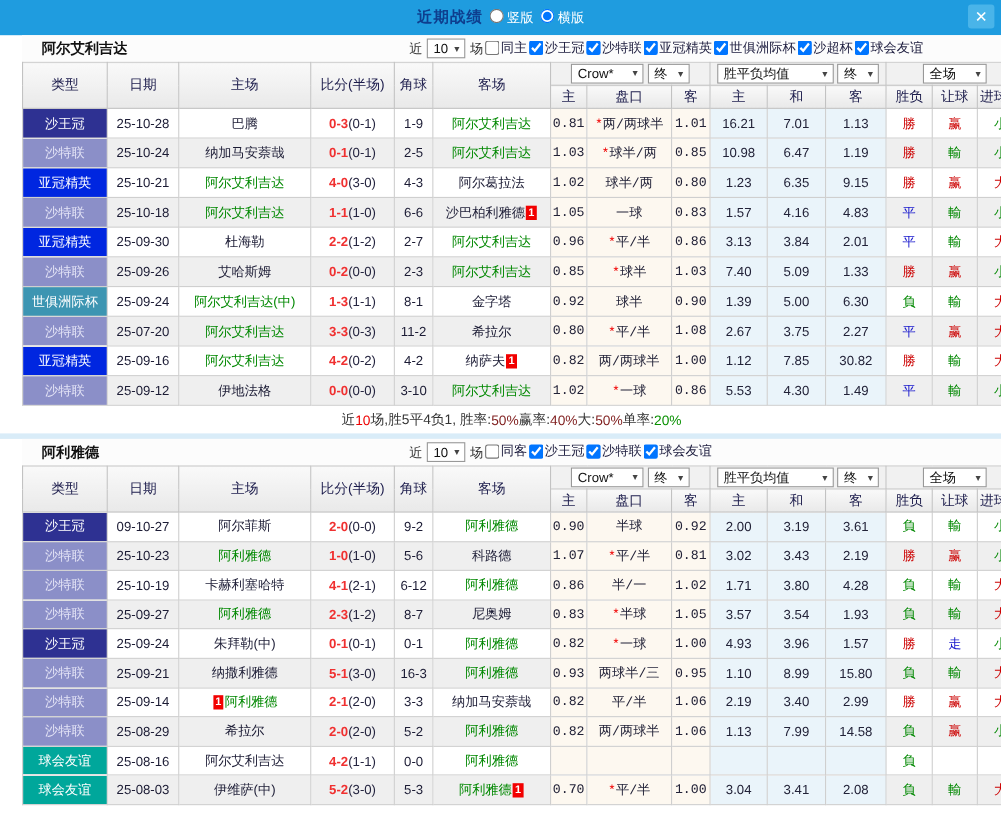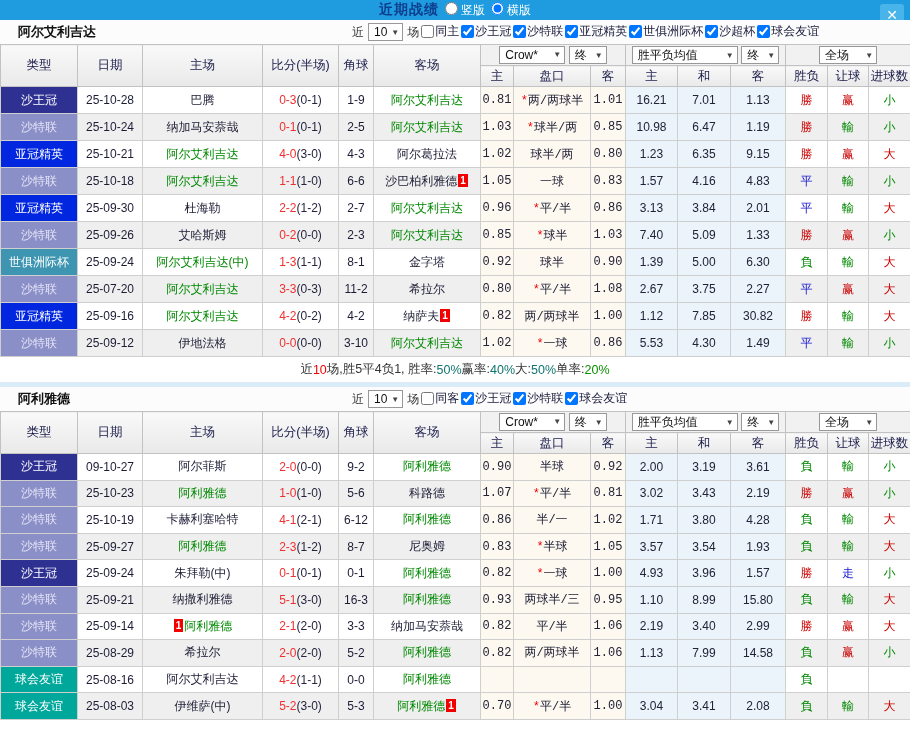--- a/index.html
+++ b/index.html
@@ -1,27 +1,27 @@
 <!DOCTYPE html>
 <html><head>
 <meta charset="utf-8">
 <style>
   html,body{margin:0;padding:0;background:#fff;}
   body{font-family:"Liberation Sans","DejaVu Sans",sans-serif;}
   #panel{width:910px;height:750px;overflow:hidden;background:#fff;position:relative;font-size:12px;color:#1c1c35;}
 
   
-  .topbar{height:20px;background:#1f9cdf;display:flex;align-items:center;justify-content:center;position:relative;}
+  .topbar{height:32px;background:#1f9cdf;display:flex;align-items:center;justify-content:center;position:relative;}
   .topbar .title{color:#0e3e8e;font-weight:bold;font-size:14px;letter-spacing:1px;}
   .topbar label{color:#fff;font-size:12px;display:inline-flex;align-items:flex-start;margin-left:6px;cursor:pointer;}
   .topbar input{margin:0 3px 0 0;}
   .closebox{position:absolute;right:6px;top:4px;width:24px;height:22px;background:#49b4e9;border-radius:3px;color:#fff;font-weight:bold;font-size:14px;text-align:center;line-height:22px;cursor:pointer;}
 
   
-  .block{position:relative;}
+  .block{position:relative;padding-left:20px;}
   .block.second{border-top:5px solid #d9ecf8;}
   .sec-head{height:24px;background:#fcfcfc;position:relative;display:flex;align-items:center;}
   .sec-head .team{font-weight:bold;font-size:13px;color:#111;margin-left:18px;}
   .filters{position:absolute;left:352px;top:0;height:100%;display:flex;align-items:center;white-space:nowrap;color:#333;}
   .filters .sel{margin:0 4px;}
   .filters label{display:inline-flex;align-items:center;margin-left:2px;color:#1a1a3c;cursor:pointer;}
   .filters input{margin:0 1px 0 0;width:13px;height:13px;}
 
   
   .sel{display:inline-flex;justify-content:space-between;align-items:center;background:#fff;border:1px solid #989898;height:18px;font-size:12px;padding:0 3px 0 5px;color:#111;box-sizing:border-box;cursor:default;}
@@ -35,33 +35,33 @@
   tbody tr{height:27px;}
   .t2 tbody tr{height:26.6px;}
   tbody tr:nth-child(even) td{background:#efefef;}
   tbody tr:nth-child(odd) td{background:#ffffff;}
   td.odds{background:#fdf8f0 !important;color:#222238;font-family:Liberation Mono, monospace;}
   td.avg{background:#eaf4fa !important;color:#222238;}
   td.type{padding:0;font-size:12px;}
   .tm{cursor:pointer;}
   .tm-focus{color:#008800;}
   .tm-opp{color:#1c1c35;}
-  .sf{color:#f03030;}
+  .sf{color:#f03030;font-weight:bold;}
   .sh{color:#252540;}
   .star{color:#f00000;}
   .badge{display:inline-block;background:#f20000;color:#fff;font-size:10px;line-height:13px;height:13px;padding:0 2px;margin:0 1px;font-weight:bold;vertical-align:1px;}
   .c-red{color:#cc0000;}
   .c-blue{color:#1515cc;}
   .c-green{color:#008800;}
 
   
   .summary{height:25px;display:flex;align-items:center;justify-content:center;font-size:12.5px;background:#fff;}
   .s-dark{color:#333;}
   .s-red{color:#ee0000;}
-  .s-blue{color:#0f766e;}
+  .s-blue{color:#7f1d1d;}
   .s-green{color:#089000;}
 </style>
 </head>
 <body>
 
 <div id="panel">
   <div class="topbar">
     <span class="title">近期战绩</span>
     <label>
       <input type="radio" name="viewmode" style="">

